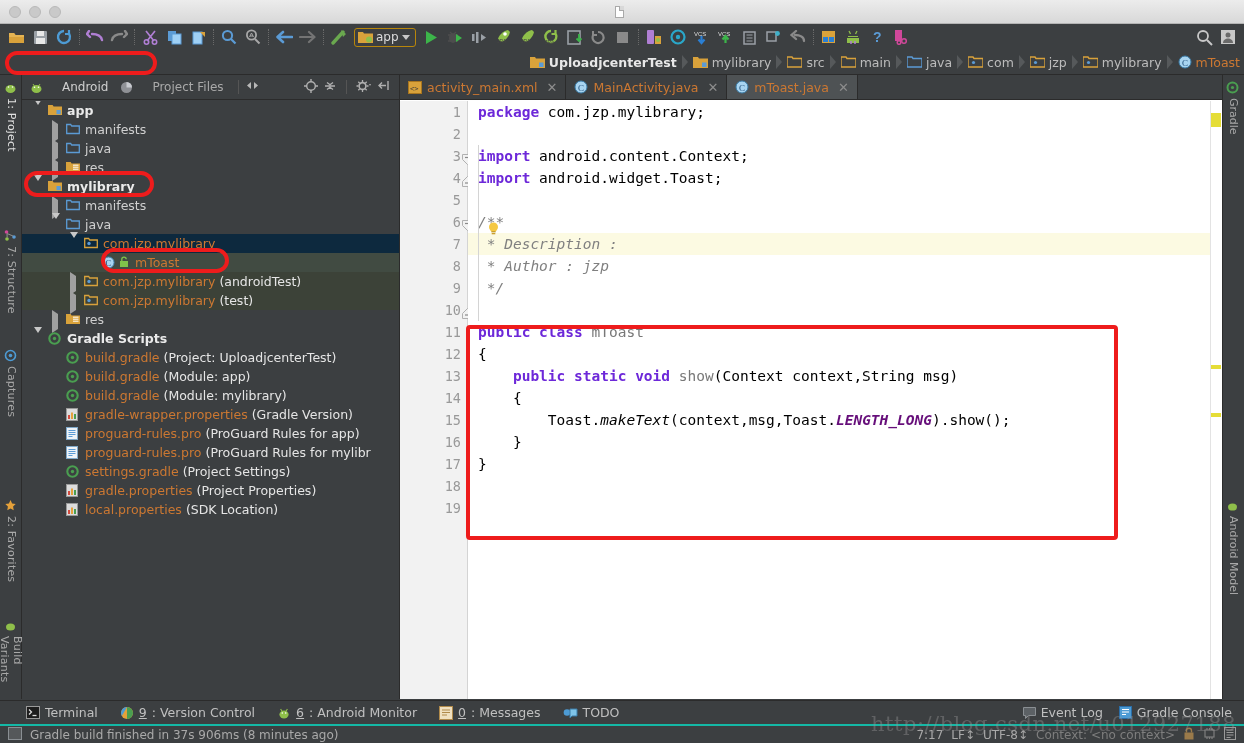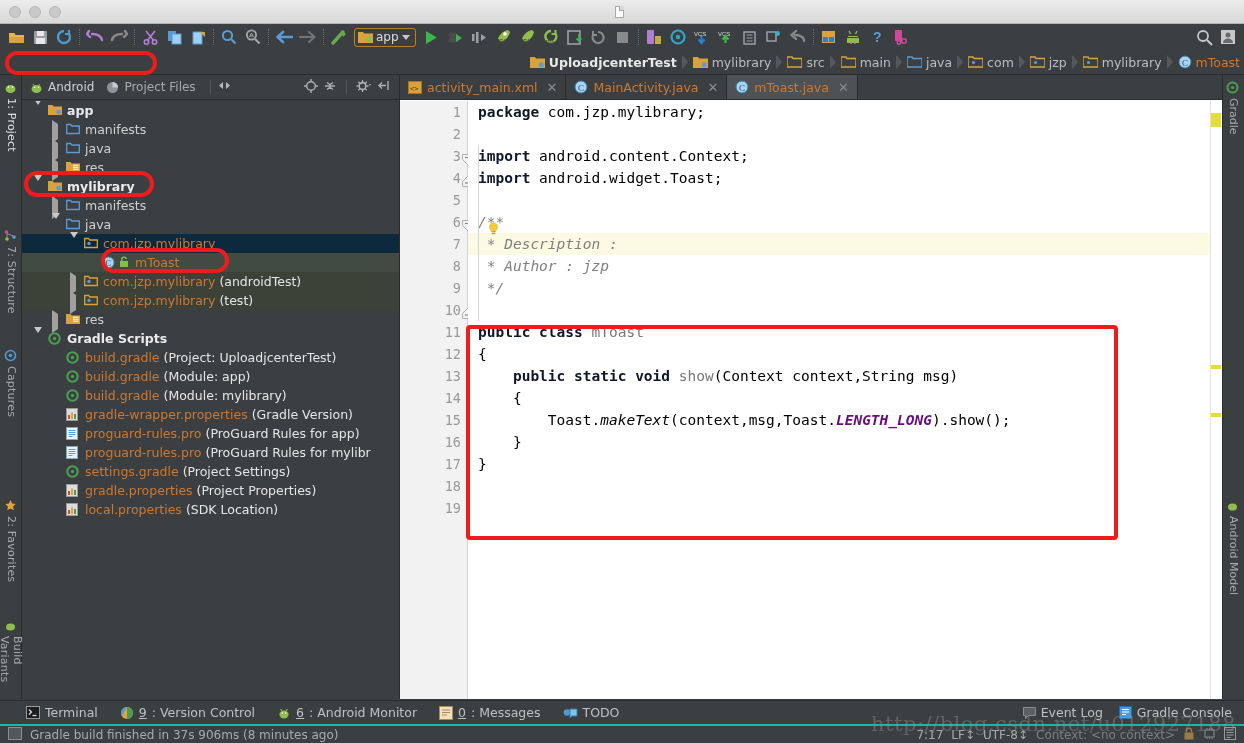--- a/index.html
+++ b/index.html
@@ -99,21 +99,21 @@
   
   .project-panel {
     position: absolute; left: 22px; top: 75px; width: 378px; height: 624px;
     background: #3c3f41; border-right: 1px solid #2b2b2b;
   }
   .pp-header {
     height: 25px; display: flex; align-items: center; gap: 2px;
     padding-left: 6px; background: #3c3f41; border-bottom: 1px solid #2b2b2b;
     font-size: 12px; color: #a9a9a9;
   }
-  .pp-tab { display: inline-flex; align-items: center; gap: 5px; padding: 0 8px 0 2px; }
+  .pp-tab { display: inline-flex; align-items: center; gap: 19px; padding: 0 8px 0 2px; }
   .pp-tab.sel { color: #cfcfcf; }
   .pp-hsep { width:1px; height: 14px; background: #555; margin: 0 4px; }
   .pp-icons { margin-left: auto; display: flex; align-items: center; gap: 5px; padding-right: 8px; }
 
   .tree { position: absolute; left: 0; top: 26px; right: 0; bottom: 0; background: #3c3f41; overflow: hidden; }
   .trow {
     height: 19px; display: flex; align-items: center;
     font-size: 12.5px; color: #d0d0d0; white-space: nowrap;
   }
   .trow.sel { background: #0d293e; }
@@ -157,21 +157,21 @@
   .fold {
     position: absolute; right: -6px; width: 11px; height: 11px;
   }
   .code {
     flex: 1 1 auto; position: relative; background: #ffffff; overflow: hidden;
     font-family: "DejaVu Sans Mono", "Liberation Mono", monospace;
     font-size: 14.5px;
   }
   .cline { height: 22px; line-height: 22px; white-space: pre; padding-left: 10px; color: #000; }
   .cline.hl { background: #fcfae2; }
-  .kw { color: #0f172a; font-weight: bold; }
+  .kw { color: #6d28d9; font-weight: bold; }
   .cmt { color: #808080; font-style: italic; }
   .fn { color: #787878; }
   .fn-i { color: #000; font-style: italic; }
   .const { color: #660e7a; font-weight: bold; font-style: italic; }
   .marker-col {
     position: absolute; right: 0; top: 0; width: 12px; height: 100%;
     background: #fff; border-left: 1px solid #e3e3e3;
   }
   .mk { position: absolute; right: 1px; width: 10px; background: #e5dd37; }
 

